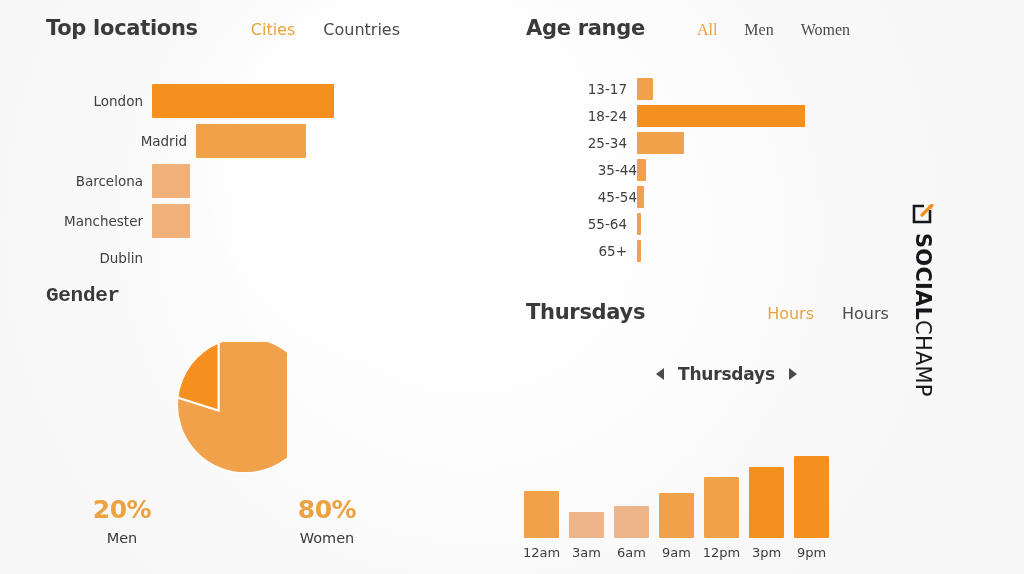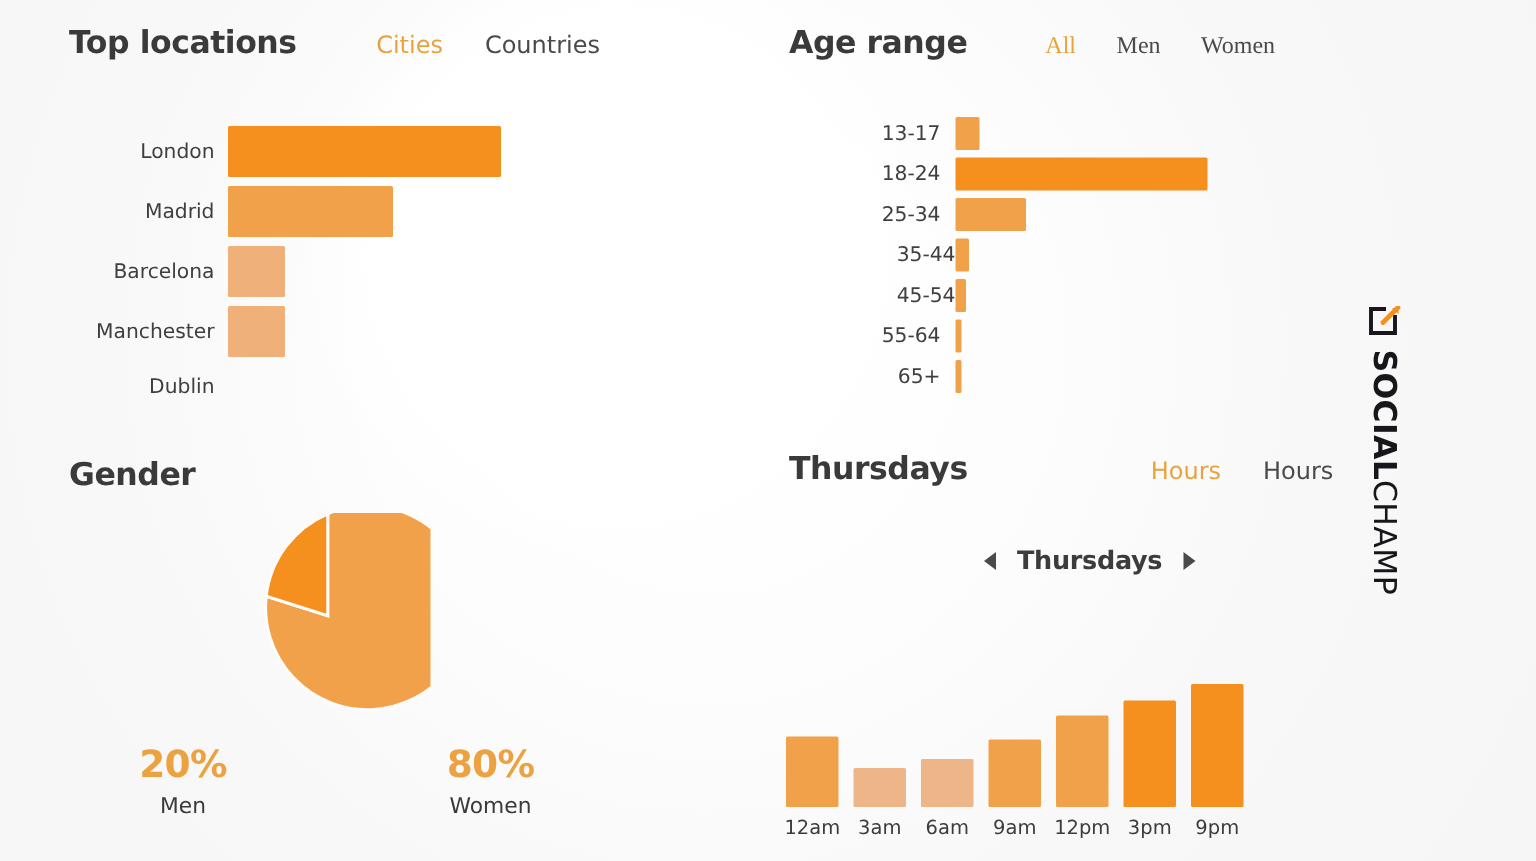--- a/index.html
+++ b/index.html
@@ -155,21 +155,21 @@
   </section>
 
   <div class="panel" style="left:0px; top:84px; width:460px;">
 
     <div class="hrow" style="height:34px; margin-bottom:6px;">
       <div class="hlabel" style="width:152px; padding-right:9px;">London</div>
       <div class="hbar" style="width:182px; background:#f5901e;"></div>
     </div>
 
     <div class="hrow" style="height:34px; margin-bottom:6px;">
-      <div class="hlabel" style="width:152px; padding-right:9px;">Madrid</div>
+      <div class="hlabel" style="width:152px; padding-right:9px;margin-left:44px;">Madrid</div>
       <div class="hbar" style="width:110px; background:#f0a14a;"></div>
     </div>
 
     <div class="hrow" style="height:34px; margin-bottom:6px;">
       <div class="hlabel" style="width:152px; padding-right:9px;">Barcelona</div>
       <div class="hbar" style="width:38px; background:#efb079;"></div>
     </div>
 
     <div class="hrow" style="height:34px; margin-bottom:6px;">
       <div class="hlabel" style="width:152px; padding-right:9px;">Manchester</div>
@@ -224,21 +224,21 @@
       <div class="hlabel" style="width:147px; padding-right:10px;">55-64</div>
       <div class="hbar" style="width:4px; background:#f0a14a;"></div>
     </div>
 
     <div class="hrow" style="height:22px;">
       <div class="hlabel" style="width:147px; padding-right:10px;">65+</div>
       <div class="hbar" style="width:4px; background:#f0a14a;"></div>
     </div>
   </div>
 
-  <section class="panel" style="left:46px; top:304px;">
+  <section class="panel" style="left:46px; top:284px;font-family:Liberation Mono, monospace;">
     <h2 class="panel-title">Gender</h2>
   </section>
 
   <div class="pie-wrap" style="left:150px; top:342px; width:137px; height:137px;">
     <svg width="137" height="137" viewBox="0 0 137 137">
 
       <path d="M 68.5 68.5 L 68.5 0.5 A 68 68 0 1 1 27.5 55.5 Z" fill="#f0a14a" stroke="#fdfcfa" stroke-width="2"></path>
 
       <path d="M 68.5 68.5 L 27.5 55.5 A 68 68 0 0 1 68.5 0.5 Z" fill="#f5901e" stroke="#fdfcfa" stroke-width="2"></path>
     </svg>

